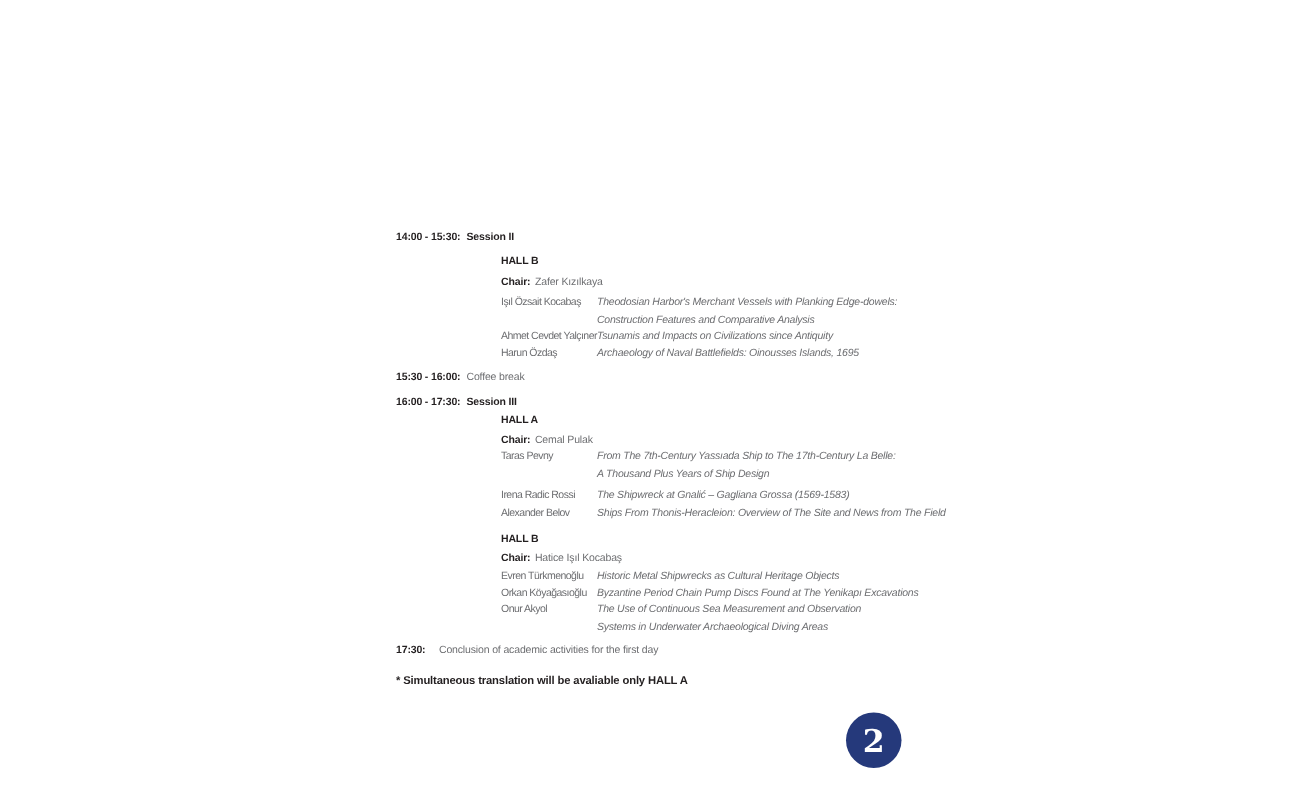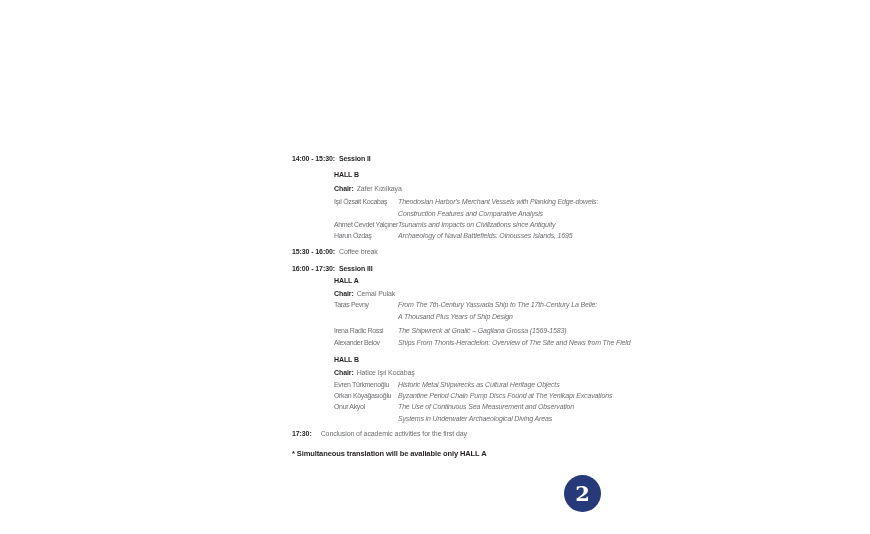--- a/index.html
+++ b/index.html
@@ -1,21 +1,21 @@
 <!DOCTYPE html>
 <html><head>
 <meta charset="utf-8">
 <style>
   html,body{margin:0;padding:0;}
   body{
     width:870px;height:534px;position:relative;background:#ffffff;
     font-family:"Liberation Sans",sans-serif;overflow:hidden;
   }
   .abs{position:absolute;}
-  .col-time{left:264px;margin-left:28px;}
+  .col-time{left:264px;}
   .col-hall{left:334px;}
   .dark{color:#231f20;}
   .gray{color:#6d6e71;}
   .b{font-weight:bold;}
   .sz{font-size:7px;line-height:11.5px;letter-spacing:-0.1px;}
   .time-row .label{margin-left:4px;}
   .time-row .label-wide{margin-left:9px;}
   .hall-name{font-size:7px;font-weight:bold;color:#231f20;letter-spacing:-0.1px;}
   .chair-row .chair-name{margin-left:3px;}
   .talk{display:grid;grid-template-columns:64px max-content;align-items:start;}

